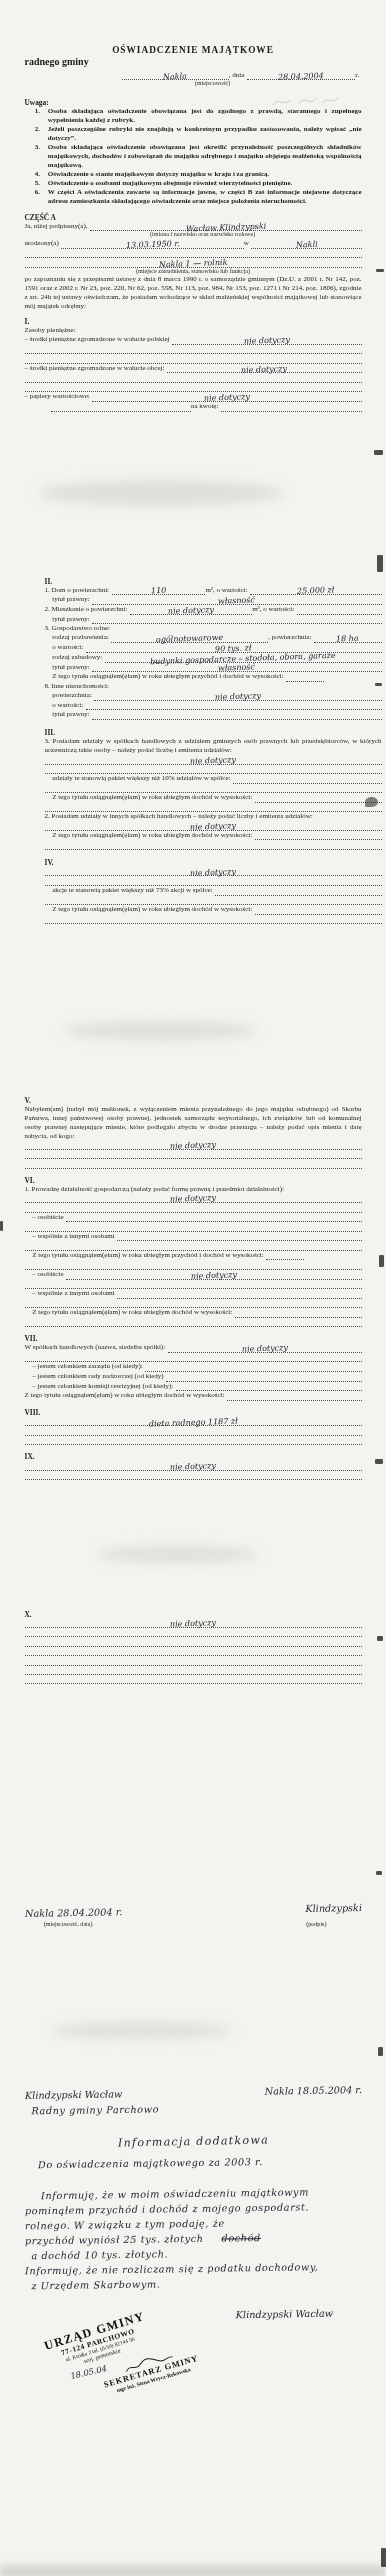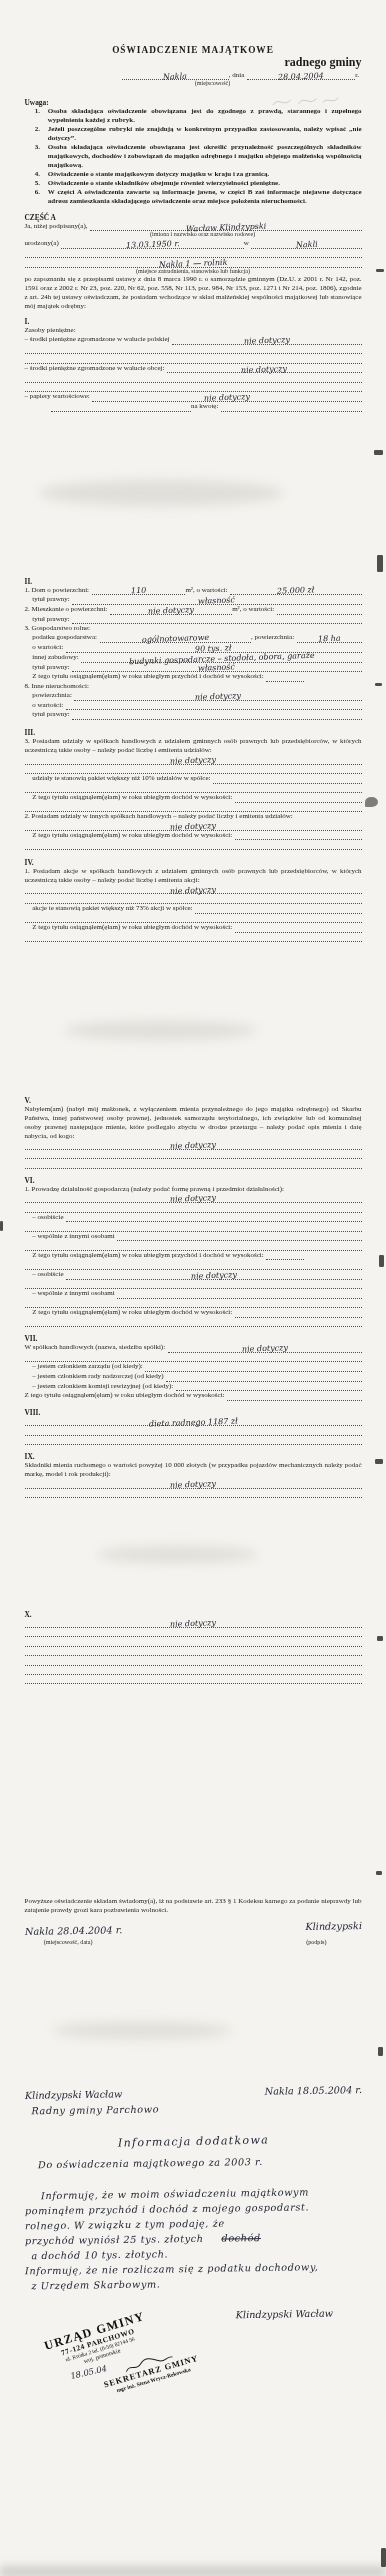--- a/index.html
+++ b/index.html
@@ -8,24 +8,24 @@
     background:#f4f3ef;
     font-family:"Liberation Serif", serif;color:#1c1c1c;
   }
   .paper{position:absolute;inset:0;}
   
   .smudge{position:absolute;background:#cfcec9;filter:blur(5.8px);opacity:.55;border-radius:50%;}
   .edgeshade{position:absolute;left:0;right:0;height:11.6px;background:#b9b8b4;filter:blur(4.5px);opacity:.6;}
   
   .art{position:absolute;background:#2f2f2f;opacity:.85;border-radius:1.3px;}
   .page{position:absolute;left:24.5px;width:337px;}
-  #p1{top:45px;} #p2{top:576px;} #p3{top:1095px;} #p4{top:1609px;} #p5{top:2085px;}
+  #p1{top:45px;} #p2{top:576px;margin-left:20px;} #p3{top:1095px;} #p4{top:1609px;} #p5{top:2085px;}
 
   .t-title{text-align:center;font-weight:bold;font-size:9.3px;letter-spacing:1px;line-height:11.6px;}
-  .t-sub{text-align:right;font-weight:bold;font-size:12px;line-height:10.3px;}
+  .t-sub{text-align:left;font-weight:bold;font-size:10px;line-height:10.3px;}
   .hsec{font-weight:bold;font-size:7.4px;line-height:9px;margin-top:0.6px;}
   .para{font-size:7px;line-height:9px;text-align:justify;}
   .note{display:flex;font-weight:bold;font-size:7px;line-height:9px;padding-left:10.3px;text-align:justify;}
   .note .num{width:13px;flex:none;}
   .row{display:flex;align-items:flex-end;font-size:7px;line-height:9.7px;min-height:9px;}
   .lab{white-space:nowrap;padding:0 2.6px 0 0;}
   .sp{flex:none;display:inline-block;}
   .fill{flex-grow:1;border-bottom:1px dotted #4d4d4d;height:8.4px;display:flex;justify-content:center;align-items:flex-end;min-width:13px;}
   .hw{font-family:"DejaVu Serif", serif;font-style:italic;font-size:8px;color:#21242e;
       display:inline-block;transform:rotate(-2deg);white-space:nowrap;margin-bottom:-1.9px;}
@@ -93,21 +93,21 @@
       <div class="note">
         <span class="num">3.</span>
         <span class="ntext">Osoba składająca oświadczenie obowiązana jest określić przynależność poszczególnych składników majątkowych, dochodów i zobowiązań do majątku odrębnego i majątku objętego małżeńską wspólnością majątkową.</span>
       </div>
       <div class="note">
         <span class="num">4.</span>
         <span class="ntext">Oświadczenie o stanie majątkowym dotyczy majątku w kraju i za granicą.</span>
       </div>
       <div class="note">
         <span class="num">5.</span>
-        <span class="ntext">Oświadczenie o stanie składników obejmuje również wierzytelności pieniężne.</span>
+        <span class="ntext">Oświadczenie o osobami majątkowym obejmuje również wierzytelności pieniężne.</span>
       </div>
       <div class="note">
         <span class="num">6.</span>
         <span class="ntext">W części A oświadczenia zawarte są informacje jawne, w części B zaś informacje niejawne dotyczące adresu zamieszkania składającego oświadczenie oraz miejsce położenia nieruchomości.</span>
       </div>
       <div class="gapEl" style="height: 6.4px;"></div>
       <div class="hsec">CZĘŚĆ A</div>
       <div class="row">
         <span class="lab">Ja, niżej podpisany(a),</span>
         <span class="fill" style="flex-grow: 1;">
@@ -203,39 +203,39 @@
         <span class="fill" style="flex-grow: 1;"></span>
       </div>
       <div class="row">
         <span class="sp" style="width: 7.7px;"></span>
         <span class="lab">tytuł prawny:</span>
         <span class="fill" style="flex-grow: 1;"></span>
       </div>
       <div class="para">3. Gospodarstwo rolne:</div>
       <div class="row">
         <span class="sp" style="width: 7.7px;"></span>
-        <span class="lab">podatku gospodarstwa:</span>
+        <span class="lab">rodzaj pozbawienia:</span>
         <span class="fill" style="flex-grow: 1.6;">
           <span class="hw">ogólnotowarowe</span>
         </span>
         <span class="lab">, powierzchnia:</span>
         <span class="fill" style="flex-grow: 0.8;">
           <span class="hw">18 ha</span>
         </span>
       </div>
       <div class="row">
         <span class="sp" style="width: 7.7px;"></span>
         <span class="lab">o wartości:</span>
         <span class="fill" style="flex-grow: 1;">
           <span class="hw">90 tys. zł</span>
         </span>
       </div>
       <div class="row">
         <span class="sp" style="width: 7.7px;"></span>
-        <span class="lab">innej zabudowy:</span>
+        <span class="lab">rodzaj zabudowy:</span>
         <span class="fill" style="flex-grow: 1;">
           <span class="hw">budynki gospodarcze – stodoła, obora, garaże</span>
         </span>
       </div>
       <div class="row">
         <span class="sp" style="width: 7.7px;"></span>
         <span class="lab">tytuł prawny:</span>
         <span class="fill" style="flex-grow: 1;">
           <span class="hw">własność</span>
         </span>
@@ -299,21 +299,20 @@
       <div class="row">
         <span class="sp" style="width: 7.7px;"></span>
         <span class="lab">Z tego tytułu osiągnąłem(ęłam) w roku ubiegłym dochód w wysokości:</span>
         <span class="fill" style="flex-grow: 1;"></span>
       </div>
       <div class="row">
         <span class="fill" style="flex-grow: 1;"></span>
       </div>
       <div class="gapEl" style="height: 7.7px;"></div>
       <div class="hsec">IV.</div>
-      <div class="para">1. Posiadam akcje w spółkach handlowych z udziałem gminnych osób prawnych lub przedsiębiorców, w których uczestniczą takie osoby – należy podać liczbę i emitenta akcji:</div>
       <div class="row">
         <span class="fill" style="flex-grow: 1;">
           <span class="hw">nie dotyczy</span>
         </span>
       </div>
       <div class="row">
         <span class="fill" style="flex-grow: 1;"></span>
       </div>
       <div class="row">
         <span class="sp" style="width: 7.7px;"></span>
@@ -445,21 +444,20 @@
         </span>
       </div>
       <div class="row">
         <span class="fill" style="flex-grow: 1;"></span>
       </div>
       <div class="row">
         <span class="fill" style="flex-grow: 1;"></span>
       </div>
       <div class="gapEl" style="height: 6.4px;"></div>
       <div class="hsec">IX.</div>
-      <div class="para">Składniki mienia ruchomego o wartości powyżej 10 000 złotych (w przypadku pojazdów mechanicznych należy podać markę, model i rok produkcji):</div>
       <div class="row">
         <span class="fill" style="flex-grow: 1;">
           <span class="hw">nie dotyczy</span>
         </span>
       </div>
       <div class="row">
         <span class="fill" style="flex-grow: 1;"></span>
       </div>
     </div>
   <div class="page" id="p4">
@@ -481,21 +479,20 @@
       <div class="row">
         <span class="fill" style="flex-grow: 1;"></span>
       </div>
       <div class="row">
         <span class="fill" style="flex-grow: 1;"></span>
       </div>
       <div class="row">
         <span class="fill" style="flex-grow: 1;"></span>
       </div>
       <div class="gapEl" style="height: 213px;"></div>
-      <div class="para">Powyższe oświadczenie składam świadomy(a), iż na podstawie art. 233 § 1 Kodeksu karnego za podanie nieprawdy lub zatajenie prawdy grozi kara pozbawienia wolności.</div>
       <div class="gapEl" style="height: 5.2px;"></div>
       <div class="hwrow">
         <span class="hw2">Nakla 28.04.2004 r.</span>
         <span class="hw2">Klindzypski</span>
       </div>
       <div class="gapEl" style="height: 2.6px;"></div>
       <div class="caps2">
         <span>(miejscowość, data)</span>
         <span>(podpis)</span>
       </div>

